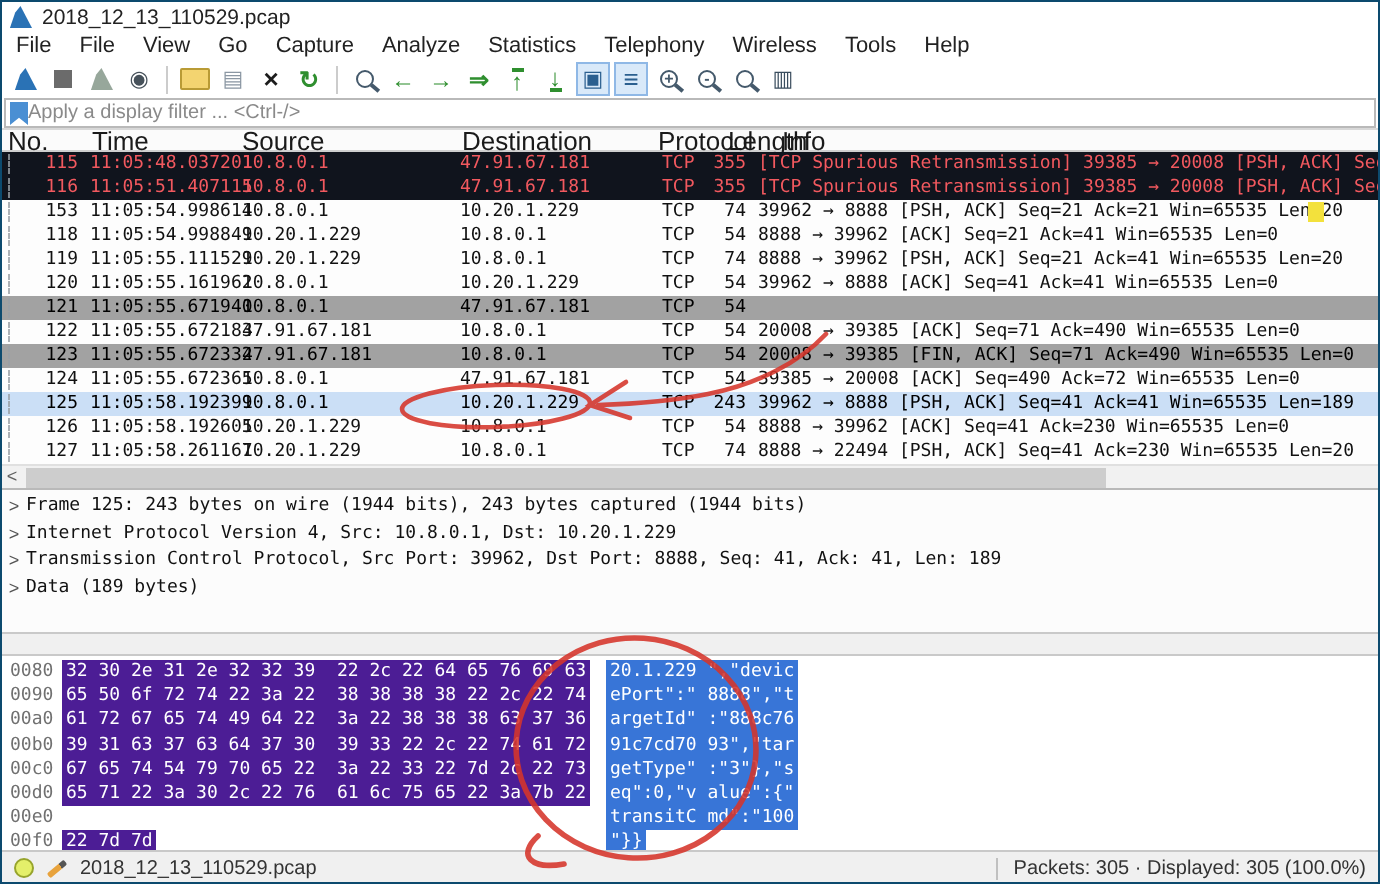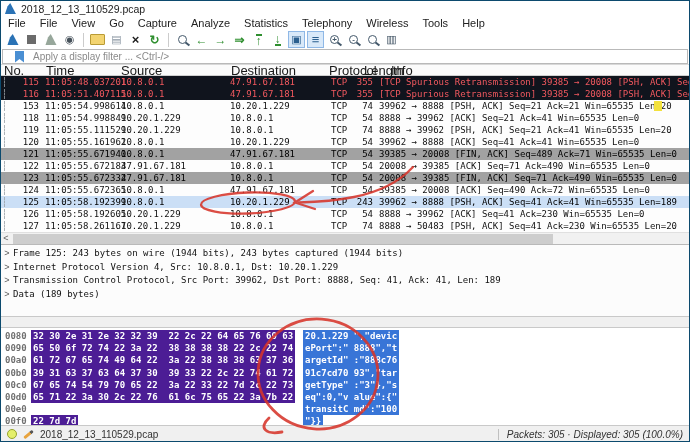--- a/index.html
+++ b/index.html
@@ -43,21 +43,21 @@
   .i-colorize::before { content:"≡"; font-size:13px; font-weight:bold; color:#2b5f8f; }
   .mag { width:9px; height:9px; border:1.5px solid #44596b; border-radius:50%; display:inline-flex; align-items:center; justify-content:center; position:relative; }
   .mag::after { content:""; position:absolute; width:5px; height:2px; background:#44596b; right:-4px; bottom:-2px; transform:rotate(40deg); }
   .mag::before { font-size:8px; color:#44596b; line-height:1; font-weight:bold; }
   .i-zoomin::before { content:"+"; }
   .i-zoomout::before { content:"-"; }
   .i-zoom1::before { content:""; }
   .i-resize::before { content:"▥"; font-size:11px; color:#3a4d5e; }
 
   
-  .filterbar { height:15px; margin:0 1px; border:1px solid #b9b9b9; background:#fff; display:flex; align-items:center; gap:9px; padding-left:12px; }
+  .filterbar { height:15px; margin:0 1px; border:1px solid #b9b9b9; background:#fff; display:flex; align-items:center; gap:0; padding-left:2px; }
   .i-bookmark { width:9px; height:12px; background:#4a8fd3; clip-path:polygon(0 0,100% 0,100% 100%,50% 70%,0 100%); flex:0 0 auto; }
   .filter-input { border:none; outline:none; flex:1; font-size:10px; color:#333; font-family:"Liberation Sans", sans-serif; background:transparent; height:13px; }
   .filter-input::placeholder { color:#8a8a8a; }
 
   
   .plist-header { position:relative; height:12px; background:#fbfbfb; border-top:1px solid #d8d8d8; border-bottom:1px solid #cfcfcf; font-size:13px; color:#1a1a1a; }
   .plist-header span { position:absolute; top:0; line-height:12px; }
   .h-no{left:3px} .h-time{left:45px} .h-src{left:120px} .h-dst{left:230px} .h-proto{left:328px} .h-len{left:363px} .h-info{left:390px}
 
   .rows { position:relative; }
@@ -85,32 +85,32 @@
   
   .details { height:72px; background:#fcfcfc; border-top:1px solid #b9b9b9; padding-top:2px; }
   .dline { height:13.5px; line-height:13.5px; font-family:"DejaVu Sans Mono", monospace; font-size:9px; color:#111; white-space:pre; overflow:hidden; display:flex; }
   .caret { color:#555; width:12px; text-align:center; flex:0 0 auto; font-family:"Liberation Sans", sans-serif; font-size:9px; }
   .caret::before { content:">"; }
 
   
   .splitter { height:12px; background:#f0f0f0; border-top:1px solid #c9c9c9; border-bottom:1px solid #c9c9c9; }
 
   
-  .hexpane { height:100px; background:#ffffff; padding-top:2px;font-weight:bold; }
+  .hexpane { height:100px; background:#ffffff; padding-top:2px; }
   .hrow { position:relative; height:12.2px; font-family:"DejaVu Sans Mono", monospace; font-size:9px; line-height:12.2px; }
   .hoff   { position:absolute; left:4px; color:#707070; }
   .hbytes { position:absolute; left:30px; background:#4c1d95; color:#fff; white-space:pre; padding:0 2px; }
   .hascii { position:absolute; left:302px; background:#3875d7; color:#fff; white-space:pre; padding:0 2px; }
 
   
   .statusbar { position:absolute; left:0; right:0; bottom:-4px; height:20px; background:#f0f0f0; border-top:1px solid #c9c9c9; display:flex; align-items:flex-start; gap:6px; padding:3px 6px 0 6px; font-size:10px; color:#333; }
   .i-expert { width:10px; height:10px; border-radius:50%; background:#e4ef6a; border:1px solid #97a42c; flex:0 0 auto; }
   .i-pencil { width:11px; height:3px; margin-top:4px; background:linear-gradient(90deg,#e8a33d 70%, #555 70%); transform:rotate(-40deg); border-radius:1px; flex:0 0 auto; }
   .sb-spacer { flex:1; }
-  .sb-right { border-left:1px solid #c0c0c0; padding-left:8px; white-space:nowrap;font-style:italic; }
+  .sb-right { border-left:1px solid #c0c0c0; padding-left:8px; white-space:nowrap; }
 
   
   .anno { position:absolute; inset:0; width:690px; height:442px; pointer-events:none; z-index:50; }
 </style>
 </head>
 <body>
 
 <div class="app">
 
   <div class="titlebar">
@@ -259,21 +259,20 @@
 
       </div>
 
       <div class="prow s-gray">
         <span class="pc c-no">121</span>
         <span class="pc c-time">11:05:55.671940</span>
         <span class="pc c-src">10.8.0.1</span>
         <span class="pc c-dst">47.91.67.181</span>
         <span class="pc c-proto">TCP</span>
         <span class="pc c-len">54</span>
-        <span class="pc c-info">39385 → 20008 [FIN, ACK] Seq=489 Ack=71 Win=65535 Len=0</span>
 
       </div>
 
       <div class="prow s-normal">
         <span class="pc c-no">122</span>
         <span class="pc c-time">11:05:55.672183</span>
         <span class="pc c-src">47.91.67.181</span>
         <span class="pc c-dst">10.8.0.1</span>
         <span class="pc c-proto">TCP</span>
         <span class="pc c-len">54</span>
@@ -325,21 +324,21 @@
 
       </div>
 
       <div class="prow s-normal">
         <span class="pc c-no">127</span>
         <span class="pc c-time">11:05:58.261167</span>
         <span class="pc c-src">10.20.1.229</span>
         <span class="pc c-dst">10.8.0.1</span>
         <span class="pc c-proto">TCP</span>
         <span class="pc c-len">74</span>
-        <span class="pc c-info">8888 → 50483 [PSH, ACK] Seq=41 Ack=230 Win=65535 Len=20</span>
+        <span class="pc c-info">8888 → 22494 [PSH, ACK] Seq=41 Ack=230 Win=65535 Len=20</span>
 
       </div>
     </div>
 
   <div class="hscroll">
     <span class="hs-left">&lt;</span>
     <span class="hs-thumb"></span>
   </div>
 
   <div class="details">

